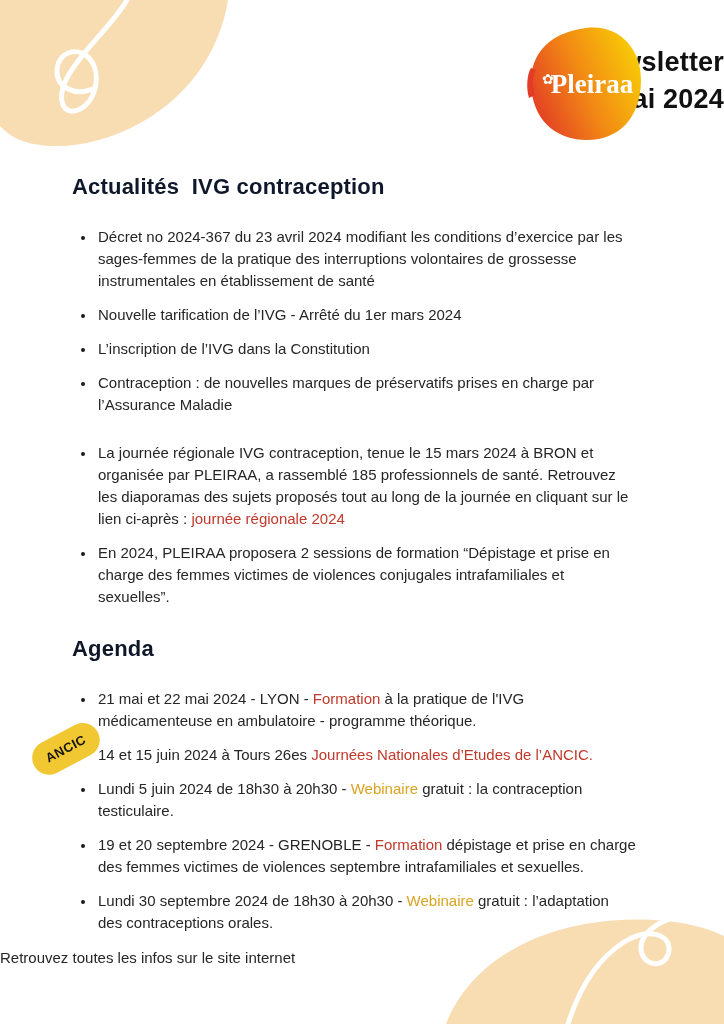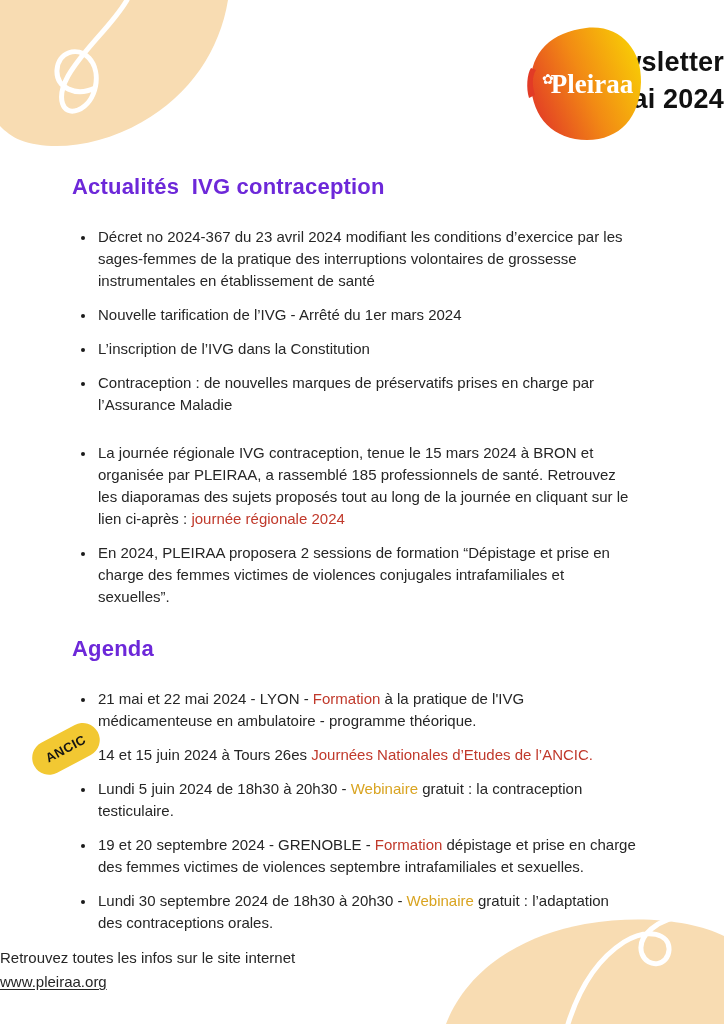--- a/index.html
+++ b/index.html
@@ -17,21 +17,21 @@
   .blob-bottomright { position:absolute; left:420px; top:884px; z-index:0; }
 
   
   .page-header { position:relative; z-index:1; padding-top:44px; text-align:right; }
   .page-title { font-size:27px; line-height:37px; font-weight:700; color:#111111; letter-spacing:.2px; }
   .logo-wrap { position:absolute; top:22px; left:524px; width:124px; height:124px; }
 
   
   .content { position:relative; z-index:1; padding:0 88px 0 72px; }
   .section-heading {
-    font-size:22px; font-weight:700; color:#6d28d9; letter-spacing:.2px;
+    font-size:22px; font-weight:700; color:#0f172a; letter-spacing:.2px;
     margin-top:56px; margin-bottom:8px; white-space:pre;
   }
   .section + .section .section-heading { margin-top:28px; }
   ul.bullets { list-style:disc outside; padding-left:24px;margin-top:26px; }
   ul.bullets li {
     position:relative;
     font-size:15px; line-height:22px; color:#262626;
     margin-bottom:12px; padding-left:2px; max-width:545px;
   }
   ul.bullets li::marker { color:#1a1a1a; font-size:0.85em; }
@@ -111,16 +111,15 @@
           <li><span class="badge">ANCIC</span><span>14 et 15 juin 2024 à Tours 26es </span><span class="seg-red">Journées Nationales d’Etudes de l’ANCIC.</span></li>
           <li><span>Lundi 5 juin 2024 de 18h30 à 20h30 - </span><span class="seg-yellow">Webinaire</span><span> gratuit : la contraception testiculaire.</span></li>
           <li><span>19 et 20 septembre 2024 - GRENOBLE - </span><span class="seg-red">Formation</span><span> dépistage et prise en charge des femmes victimes de violences septembre intrafamiliales et sexuelles.</span></li>
           <li><span>Lundi 30 septembre 2024 de 18h30 à 20h30 - </span><span class="seg-yellow">Webinaire</span><span> gratuit : l’adaptation des contraceptions orales.</span></li>
         </ul>
     </section>
   </main>
 
   <footer class="page-footer">
     <div>Retrouvez toutes les infos sur le site internet</div>
-    <div><span class="footer-link">www.pleiraa.org</span></div>
   </footer>
 
 </div>
 
 </body></html>

